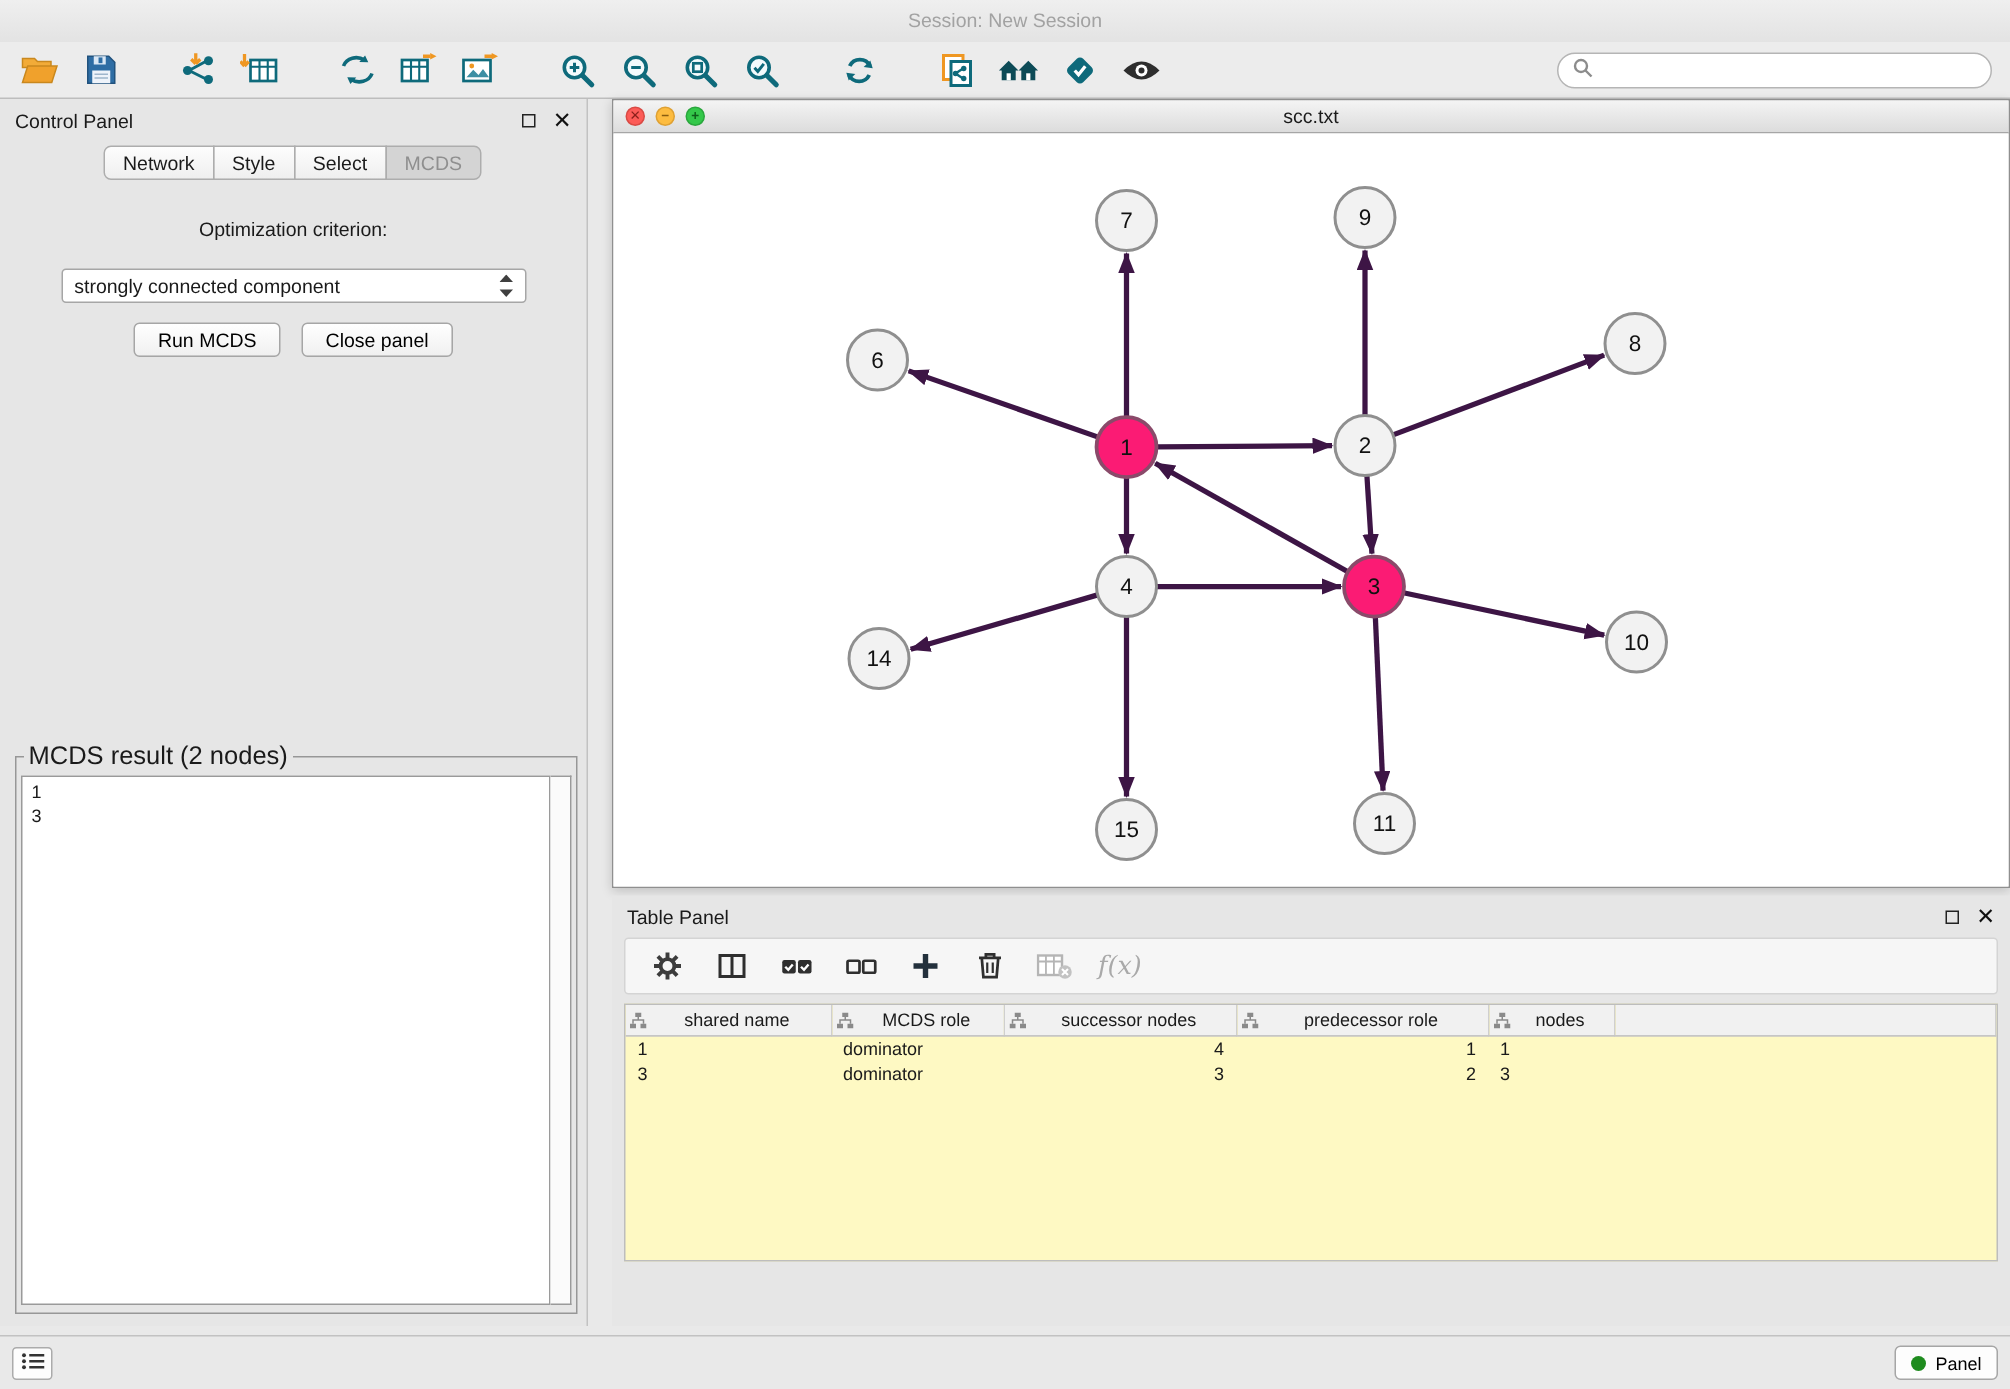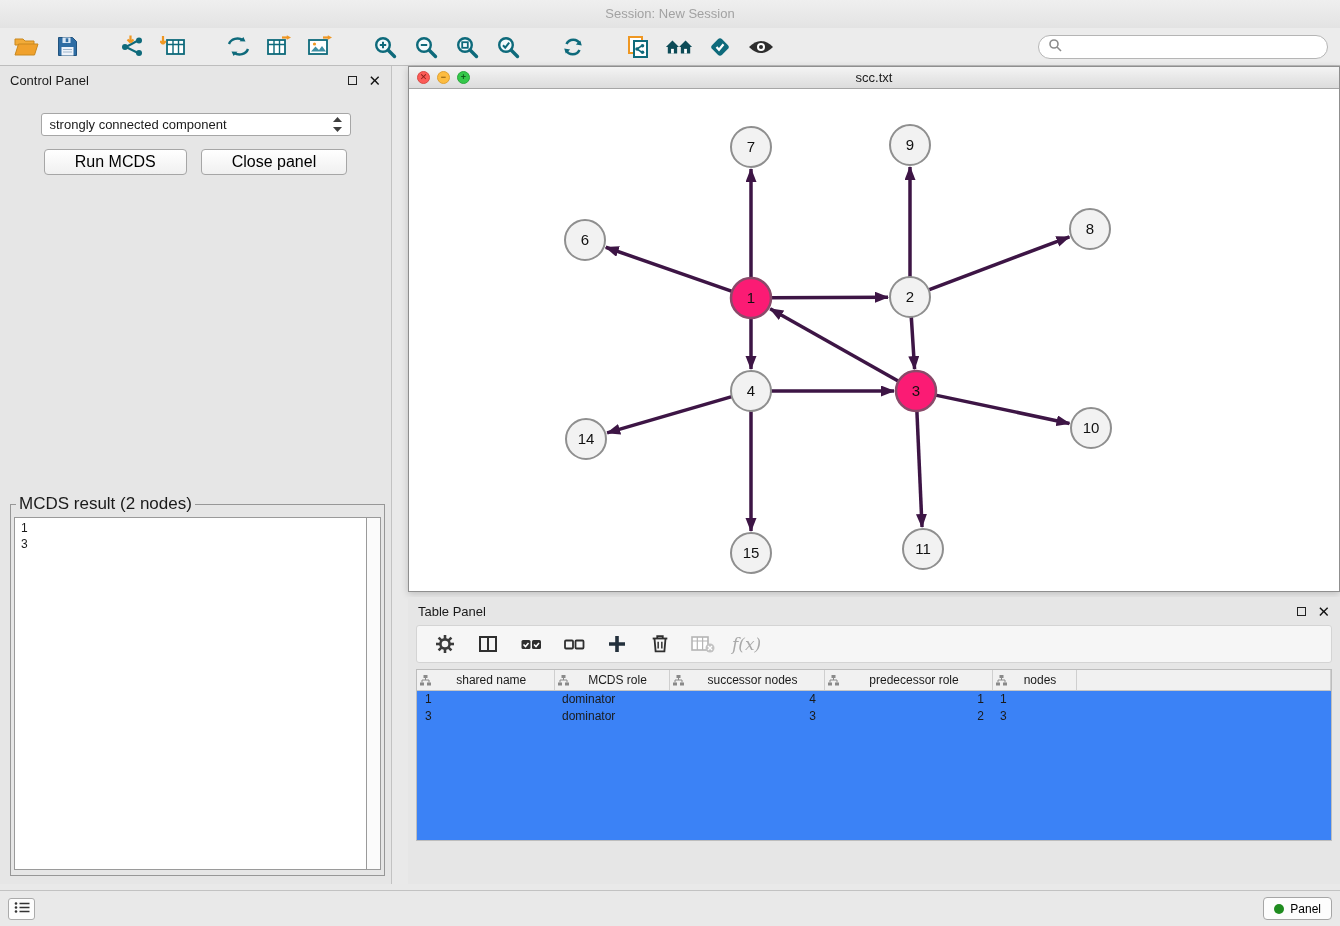--- a/index.html
+++ b/index.html
@@ -25,21 +25,21 @@
   .cp-tabs,.tp-tabs{display:flex;justify-content:center}
   .cp-tabs{margin-top:3px}
   .tab{border:1px solid #adadad;background:linear-gradient(#fdfdfd,#efefef);padding:3px 12px;font-size:13px;margin-left:-1px;cursor:pointer;white-space:nowrap}
   .tab:first-child{border-radius:5px 0 0 5px}
   .tab:last-child{border-radius:0 5px 5px 0}
   .tab.active{background:#d4d4d4;color:#8f8f8f}
   .opt-label{text-align:center;margin-top:25px}
   .dropdown{width:310px;height:23px;margin:19px auto 0;background:#fff;border:1px solid #a6a6a6;border-radius:3px;display:flex;align-items:center;padding:0 8px;cursor:pointer}
   .dd-arrows{margin-left:auto;display:flex;align-items:center}
   .cp-buttons{display:flex;justify-content:center;gap:14px;margin-top:13px}
-  .cp-btn{background:linear-gradient(#ffffff,#f0f0f0);border:1px solid #a6a6a6;border-radius:4px;padding:3px 30px;font-size:16px;font-family:inherit;cursor:pointer}
+  .cp-btn{background:linear-gradient(#ffffff,#f0f0f0);border:1px solid #a6a6a6;border-radius:4px;padding:3px 15px;font-size:13px;font-family:inherit;cursor:pointer}
   .result-box{position:absolute;left:10px;top:428px;width:375px;height:382px;border:1px solid #979797;padding:3px}
   .result-box legend{font-size:17px;padding:0 3px;margin-left:2px}
   .result-inner{display:flex;width:100%;height:calc(100% - 2px)}
   .result-list{flex:1;background:#fff;border:1px solid #9a9a9a;padding:2px 6px;font-size:12px;line-height:16px;overflow:hidden}
   .result-scrollbar{width:14px;background:#fbfbfb;border:1px solid #9a9a9a;border-left:none}
 
   
   .net-window{position:absolute;left:408px;top:66px;width:932px;height:526px;border:1px solid #8f8f8f;background:#fff;box-shadow:0 2px 7px rgba(0,0,0,0.18)}
   .net-titlebar{height:22px;background:linear-gradient(#f4f4f4,#dcdcdc);border-bottom:1px solid #a6a6a6;position:relative;display:flex;align-items:center;justify-content:center;font-size:13px}
   .tlights{position:absolute;left:8px;top:4px;display:flex;gap:7px}
@@ -47,21 +47,21 @@
   .tl.red{background:#fc5b57;border:1px solid #d94a44;color:#891f1a}
   .tl.yellow{background:#fdbc40;border:1px solid #dfa133;color:#8a5d10}
   .tl.green{background:#34c84a;border:1px solid #2aa73d;color:#0e5e1b}
   .net-canvas{position:relative;width:100%;height:502px;background:#fff}
 
   
   .table-panel{position:absolute;left:408px;top:597px;width:932px;height:287px;background:#e6e6e6}
   .tp-toolbar{position:absolute;left:8px;top:28px;right:8px;height:38px;background:#f6f6f6;border:1px solid #d4d4d4;border-radius:3px;display:flex;align-items:center;padding:0 14px;gap:15px}
   .tp-toolbar .ticon{margin:0}
   .fx-label{font-family:"DejaVu Serif","Liberation Serif",serif;font-style:italic;color:#a9a9a9;font-size:17px}
-  .table-wrap{position:absolute;left:8px;top:72px;right:8px;height:172px;background:#3b82f6;border:1px solid #bdbdbd;overflow:hidden}
+  .table-wrap{position:absolute;left:8px;top:72px;right:8px;height:172px;background:#fef9c3;border:1px solid #bdbdbd;overflow:hidden}
   table{border-collapse:collapse;table-layout:fixed;width:100%}
   th{background:#f1f1f1;border-right:1px solid #cfcfcf;border-bottom:1px solid #c6c6c6;font-weight:normal;font-size:12px;height:20px;position:relative;text-align:center;padding:0 4px 0 16px;white-space:nowrap;overflow:hidden}
   th.filler{padding:0}
   th .colicon{position:absolute;left:3px;top:5px}
   td{font-size:12px;height:17px;padding:0 8px;white-space:nowrap;overflow:hidden}
   .tp-tabs{position:absolute;bottom:2px;left:0;right:0}
 
   
   .status-bar{position:absolute;left:0;top:890px;width:100%;height:36px;border-top:1px solid #c2c2c2;display:flex;align-items:center;padding:0 8px;background:#e9e9e9}
   .status-left-btn{width:27px;height:22px;border:1px solid #ababab;border-radius:3px;background:#fdfdfd;display:flex;align-items:center;justify-content:center;cursor:pointer}
@@ -211,20 +211,27 @@
 </div>
 
 <div class="control-panel">
   <div class="panel-header">
     <span>Control Panel</span>
     <span class="win-controls">
       <span class="float-icon"></span>
       <span class="close-x">✕</span>
     </span>
   </div>
+  <div class="cp-tabs">
+    <div class="tab">Network</div>
+    <div class="tab">Style</div>
+    <div class="tab">Select</div>
+    <div class="tab active">MCDS</div>
+  </div>
+  <div class="opt-label">Optimization criterion:</div>
   <div class="dropdown">
     <span>strongly connected component</span>
     <span class="dd-arrows">
       <svg width="9" height="15" viewBox="0 0 9 15">
           <polygon points="4.5,0 9,5 0,5" fill="#3f3f3f"></polygon>
           <polygon points="4.5,15 0,10 9,10" fill="#3f3f3f"></polygon>
         </svg>
     </span>
   </div>
   <div class="cp-buttons">

